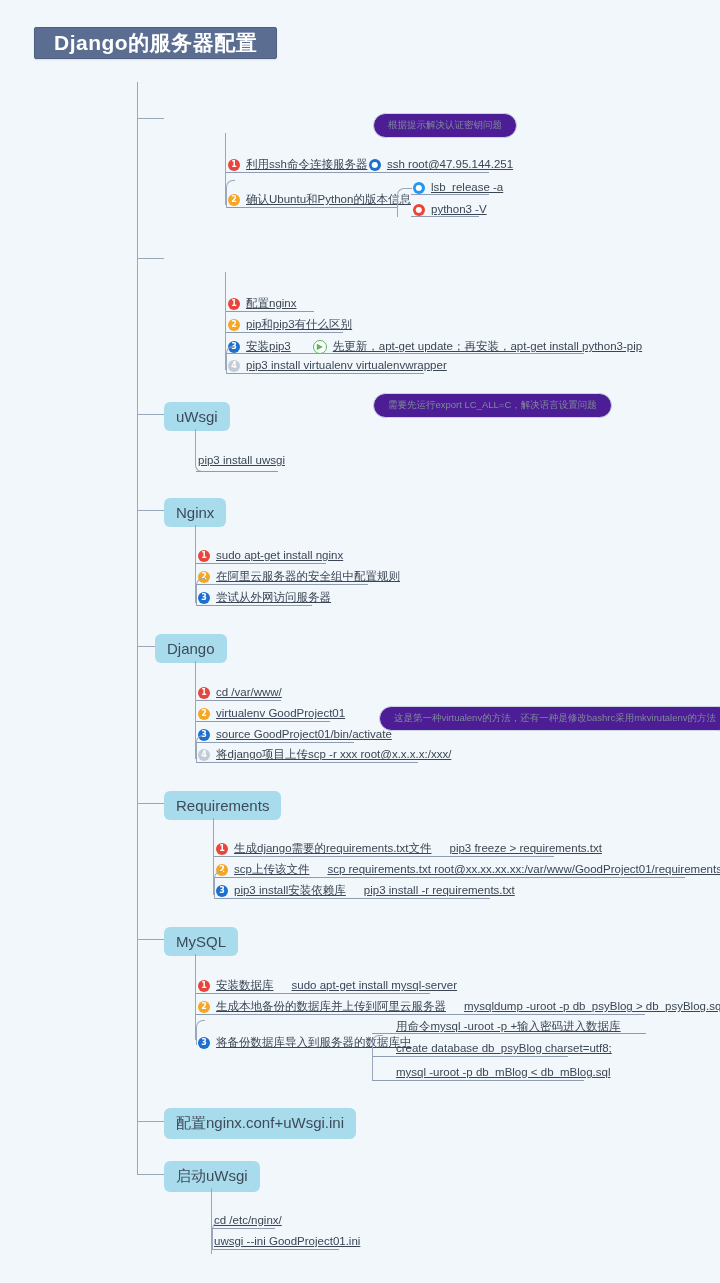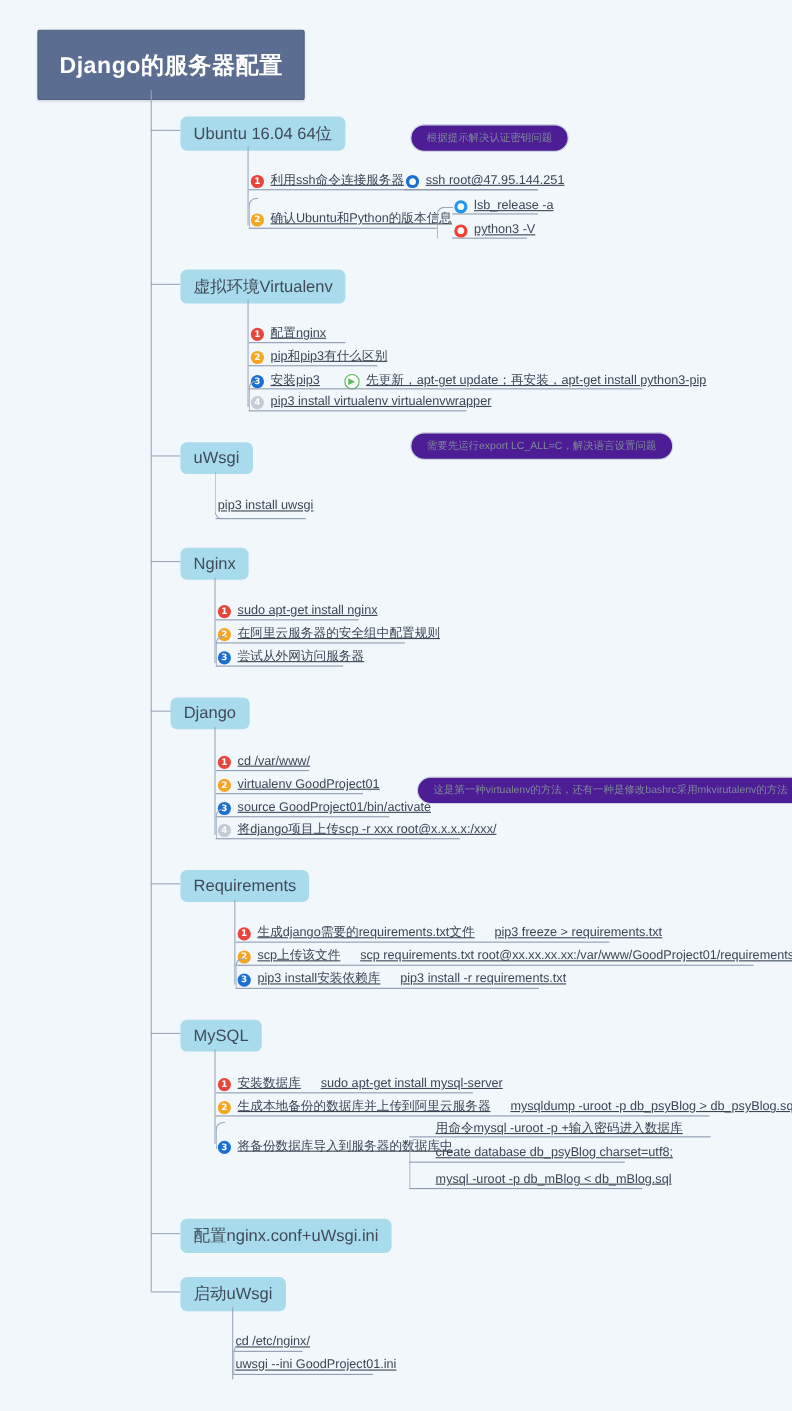--- a/index.html
+++ b/index.html
@@ -17,21 +17,21 @@
   .hline{position:absolute;height:1px;background:#9aa7bb;}
   .uline{position:absolute;height:1px;background:#8e9bb0;}
   .corner{position:absolute;border-left:1px solid #9aa7bb;border-bottom:1px solid #9aa7bb;border-bottom-left-radius:7px;}
   .corner-tl{position:absolute;border-left:1px solid #9aa7bb;border-top:1px solid #9aa7bb;border-top-left-radius:7px;}
 
   
   .root{
     position:absolute;left:34px;top:27px;
     background:#5b6e91;color:#ffffff;
     font-size:21px;font-weight:bold;
-    padding:17px 19px;border-radius:2px;
+    padding:1px 19px;border-radius:2px;
     border:1px solid #4e5f80;
     letter-spacing:.5px;
     box-shadow:0 1px 2px rgba(0,0,0,.10);
     white-space:nowrap;
   }
 
   
   .branch{
     position:absolute;
     background:#a8dced;color:#3f4a58;
@@ -88,21 +88,20 @@
 </head>
 <body>
 
 <div id="canvas">
 
   <div class="root">Django的服务器配置</div>
 
   <div class="vline" style="left:137px;top:82px;height:1092px;"></div>
 
   <div class="hline" style="left:137px;top:118px;width:27px;"></div>
-  <div class="branch" style="left:164px;top:106px;">Ubuntu 16.04 64位</div>
 
   <div class="vline" style="left:225px;top:133px;height:72px;"></div>
 
   <div class="row" style="left:228px;top:159px;">
     <span class="badge b1">1</span>
     <span class="txt">利用ssh命令连接服务器</span>
   </div>
   <div class="uline" style="left:226px;top:172px;width:263px;"></div>
 
   <div class="row" style="left:228px;top:194px;">
@@ -127,21 +126,20 @@
   <div class="row" style="left:413px;top:204px;">
     <span class="gicon ic-red">●</span>
     <span class="txt">python3 -V</span>
   </div>
   <div class="uline" style="left:411px;top:216px;width:68px;"></div>
   <div class="corner-tl" style="left:397px;top:188px;width:14px;height:28px;"></div>
 
   <div class="note" style="left:373px;top:113px;">根据提示解决认证密钥问题</div>
 
   <div class="hline" style="left:137px;top:258px;width:27px;"></div>
-  <div class="branch" style="left:164px;top:245px;">虚拟环境Virtualenv</div>
 
   <div class="vline" style="left:225px;top:272px;height:98px;"></div>
 
   <div class="row" style="left:228px;top:298px;">
     <span class="badge b1">1</span>
     <span class="txt">配置nginx</span>
   </div>
   <div class="uline" style="left:226px;top:311px;width:88px;"></div>
 
   <div class="row" style="left:228px;top:319px;">

